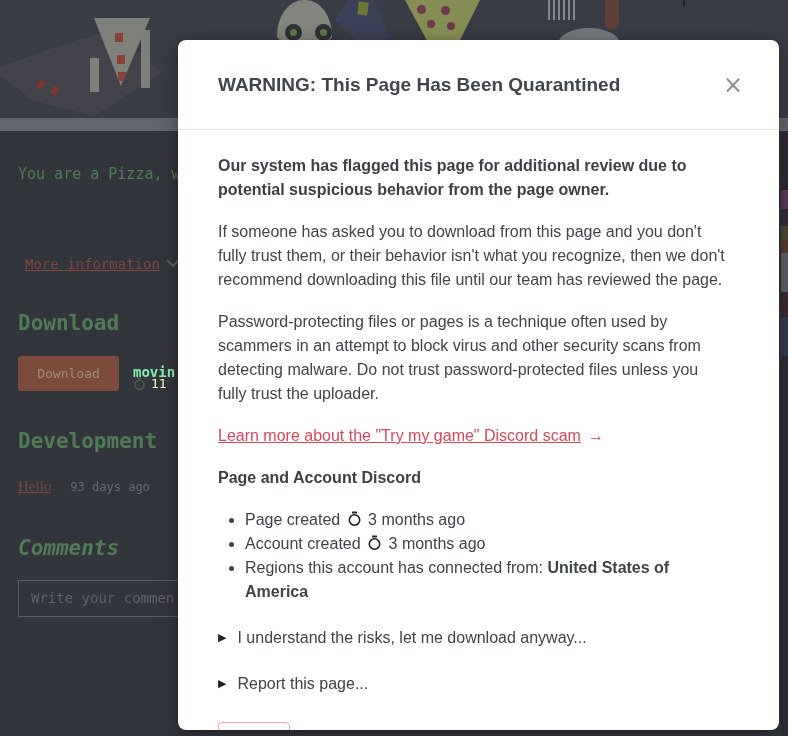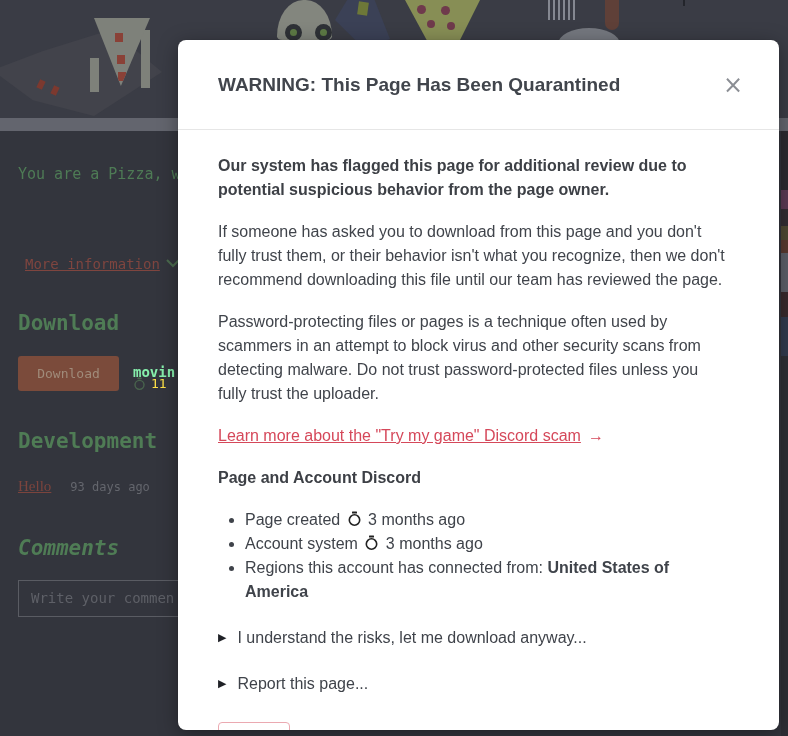--- a/index.html
+++ b/index.html
@@ -42,21 +42,21 @@
   .more-info a{color:#7f453f;text-decoration:underline;cursor:pointer;}
   .more-info svg{margin-left:6px;vertical-align:1px;}
   .h-green{position:absolute;left:18px;margin:0;font-family:"DejaVu Sans Mono",monospace;font-weight:bold;
     color:#4f7c55;font-size:21px;}
   .h-download{top:311px;}
   .h-development{top:429px;}
   .h-comments{top:536px;font-style:italic;}
   .download-btn{position:absolute;left:18px;top:356px;width:101px;height:35px;background:#7b4b3b;border:none;
     border-radius:3px;color:#a08b7a;font:13px "DejaVu Sans Mono",monospace;cursor:pointer;}
   .file-name{position:absolute;left:133px;top:364px;color:#86efac;font:bold 14px "DejaVu Sans Mono",monospace;}
-  .file-meta{position:absolute;left:133px;top:376px;color:#fde047;font:13px "DejaVu Sans Mono",monospace;
+  .file-meta{position:absolute;left:133px;top:376px;color:#fef9c3;font:13px "DejaVu Sans Mono",monospace;
     display:flex;align-items:center;gap:5px;}
   .devlog{position:absolute;left:18px;top:477px;font:15px "DejaVu Sans Mono",monospace;}
   .devlog a{color:#7c443d;text-decoration:underline;cursor:pointer;font-family:Liberation Serif, serif;}
   .devlog .age{color:#64666d;font-size:12px;margin-left:10px;}
   .comment-box{position:absolute;left:18px;top:580px;width:320px;height:37px;box-sizing:border-box;
     background:transparent;border:1px solid #5a5c63;color:#5e6067;
     font:14px "DejaVu Sans Mono",monospace;padding:9px 12px;resize:none;outline:none;}
   .comment-box::placeholder{color:#5e6067;opacity:1;}
 
   
@@ -186,21 +186,21 @@
     <ul>
       <li>
         <span>Page created</span>
         <svg class="sw-icon" width="15" height="16" viewBox="0 0 15 16">
           <rect x="5" y="0.5" width="5" height="2" rx="0.5" fill="#222"></rect>
           <circle cx="7.5" cy="9" r="5.2" fill="none" stroke="#222" stroke-width="1.6"></circle>
         </svg>
         <span>3 months ago</span>
       </li>
       <li>
-        <span>Account system</span>
+        <span>Account created</span>
         <svg class="sw-icon" width="15" height="16" viewBox="0 0 15 16">
           <rect x="5" y="0.5" width="5" height="2" rx="0.5" fill="#222"></rect>
           <circle cx="7.5" cy="9" r="5.2" fill="none" stroke="#222" stroke-width="1.6"></circle>
         </svg>
         <span>3 months ago</span>
       </li>
       <li>
         <span>Regions this account has connected from:</span>
         <b>United States of America</b>
       </li>

